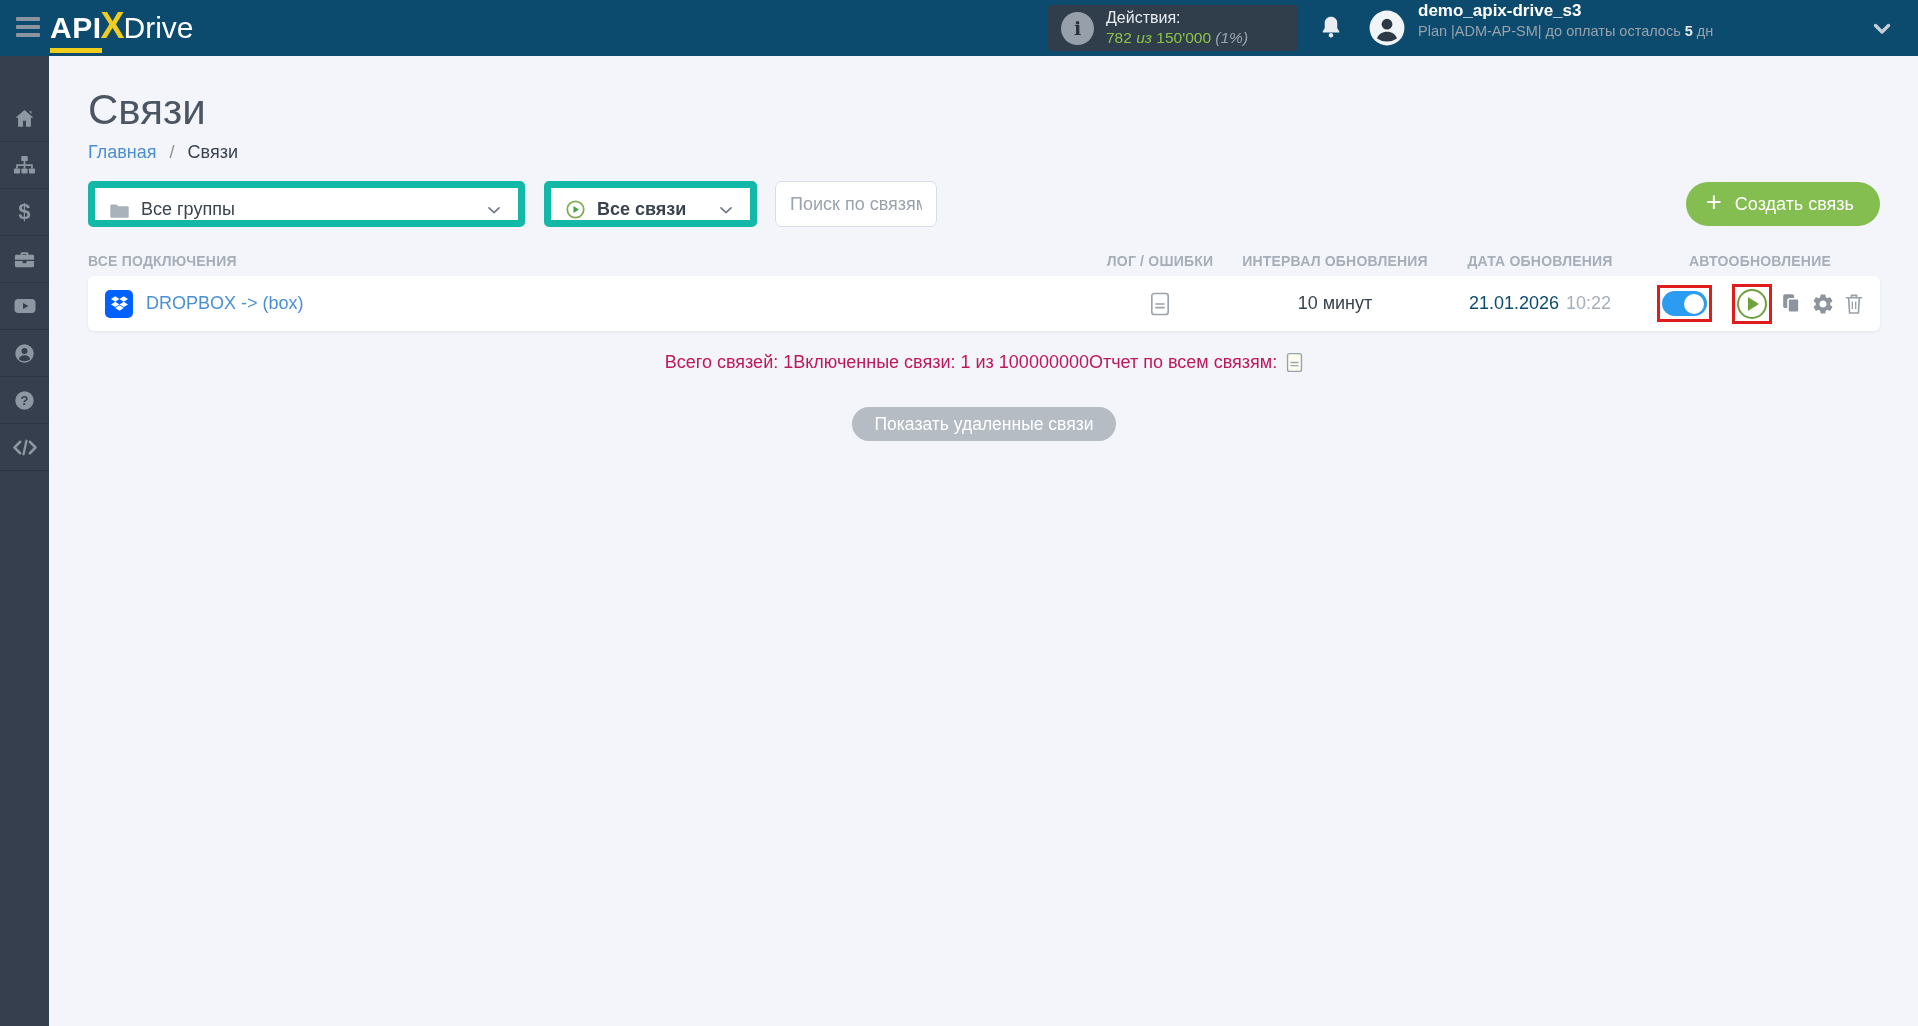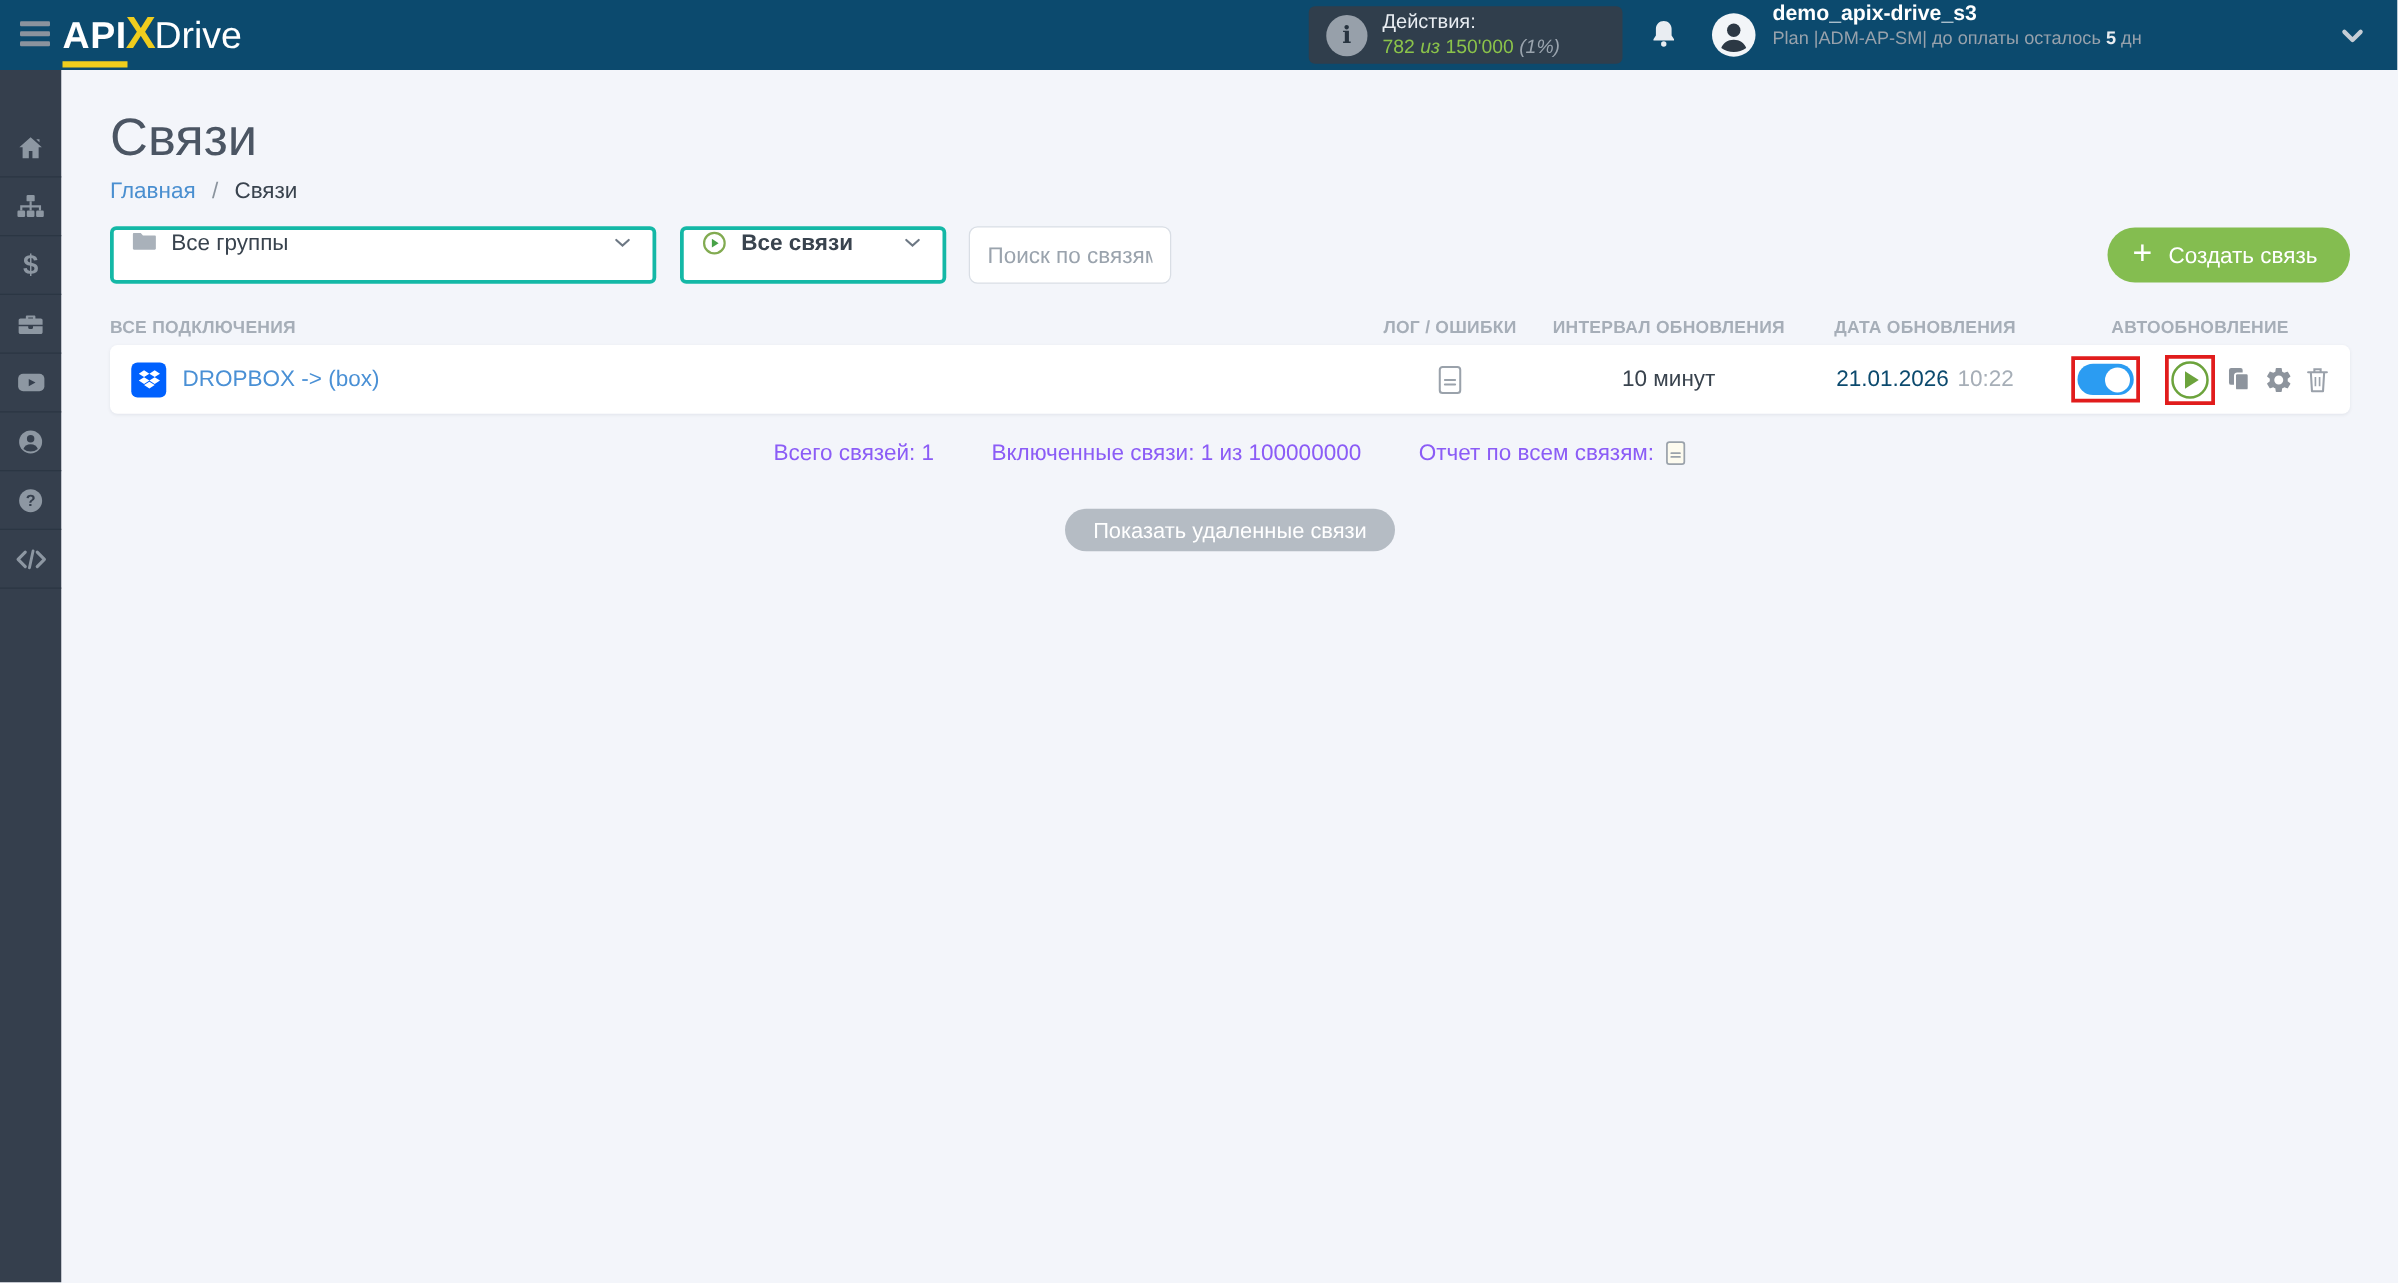--- a/index.html
+++ b/index.html
@@ -41,22 +41,22 @@
   .sb-item:first-of-type { border-top:1px solid #2b3643; }
   
   .main { position:absolute; left:49px; top:56px; width:1869px; height:970px; padding:0 38px 0 39px;border-radius:20px; }
   h1.page-title { margin:30px 0 0; font-size:42px; line-height:48px; font-weight:400; color:#4b5563; }
   .breadcrumb { margin-top:8px; font-size:18px; display:flex; gap:13px; align-items:center; }
   .bc-home { color:#4a8fd0; cursor:pointer; }
   .bc-sep { color:#8a939d; }
   .bc-cur { color:#39434e; }
   
   .filters { margin-top:18px; display:flex; align-items:center; }
-  .dd { height:46px; background:#fff; border:3px solid #14b8a6; border-radius:5px;
-    display:flex; align-items:flex-start; padding:0 14px; gap:11px; cursor:pointer; }
+  .dd { height:46px; background:#fff; border:7px solid #14b8a6; border-radius:5px;
+    display:flex; align-items:flex-end; padding:0 14px; gap:11px; cursor:pointer; }
   .dd-groups { width:437px; }
   .dd-links { width:213px; margin-left:19px;font-weight:bold; }
   .dd-label { font-size:18px; color:#39434e; flex:1; }
   .search-input { width:162px; height:46px; margin-left:18px; border:1px solid #d9dee5; border-radius:7px;
     padding:0 14px; font-size:18px; color:#39434e; font-family:"Liberation Sans", sans-serif; outline:none; }
   .search-input::placeholder { color:#9aa3ad; }
   .btn-create { margin-left:auto; height:44px; padding:0 26px 0 20px; border:none; border-radius:22px; background:#84bd50;
     color:#fff; font-size:18px; font-family:"Liberation Sans", sans-serif; display:flex; align-items:center; gap:13px; cursor:pointer; }
   .btn-create .plus { font-size:27px; font-weight:400; line-height:1; margin-top:-3px; }
   
@@ -75,21 +75,21 @@
   .red-frame { border:3px solid #e11c1c; display:flex; align-items:center; justify-content:center; }
   .frame-toggle { padding:3px 2px; margin-right:11px; }
   .frame-play { padding:2px; }
   .toggle { width:45px; height:25px; border-radius:13px; background:#2b9cf2; position:relative; cursor:pointer; }
   .toggle::after { content:""; position:absolute; right:2.5px; top:2.5px; width:20px; height:20px; border-radius:50%; background:#fff; }
   .play-btn { width:30px; height:30px; border-radius:50%; background:#fff; border:2px solid #6ca33c;
     display:flex; align-items:center; justify-content:center; cursor:pointer; }
   .play-btn .tri { width:0; height:0; border-left:11px solid #6ca33c; border-top:7px solid transparent; border-bottom:7px solid transparent; margin-left:4px; }
   .ic-btn { cursor:pointer; display:flex; align-items:center; }
   
-  .summary { margin-top:21px; display:flex; justify-content:center; align-items:flex-end; gap:46px; font-size:18px; color:#8b5cf6; }
+  .summary { margin-top:21px; display:flex; justify-content:center; align-items:flex-end; font-size:18px; color:#be185d; }
   .summary .with-ic { display:flex; align-items:center; gap:9px; }
   
   .btn-deleted-wrap { margin-top:34px; display:flex; justify-content:center; }
   .btn-deleted { height:34px; padding:0 23px; border:none; border-radius:17px; background:#b5bcc4; color:#fff;
     font-size:17.5px; font-family:"Liberation Sans", sans-serif; cursor:pointer; }
 </style>
 </head>
 <body>
 
 <header class="topbar">

